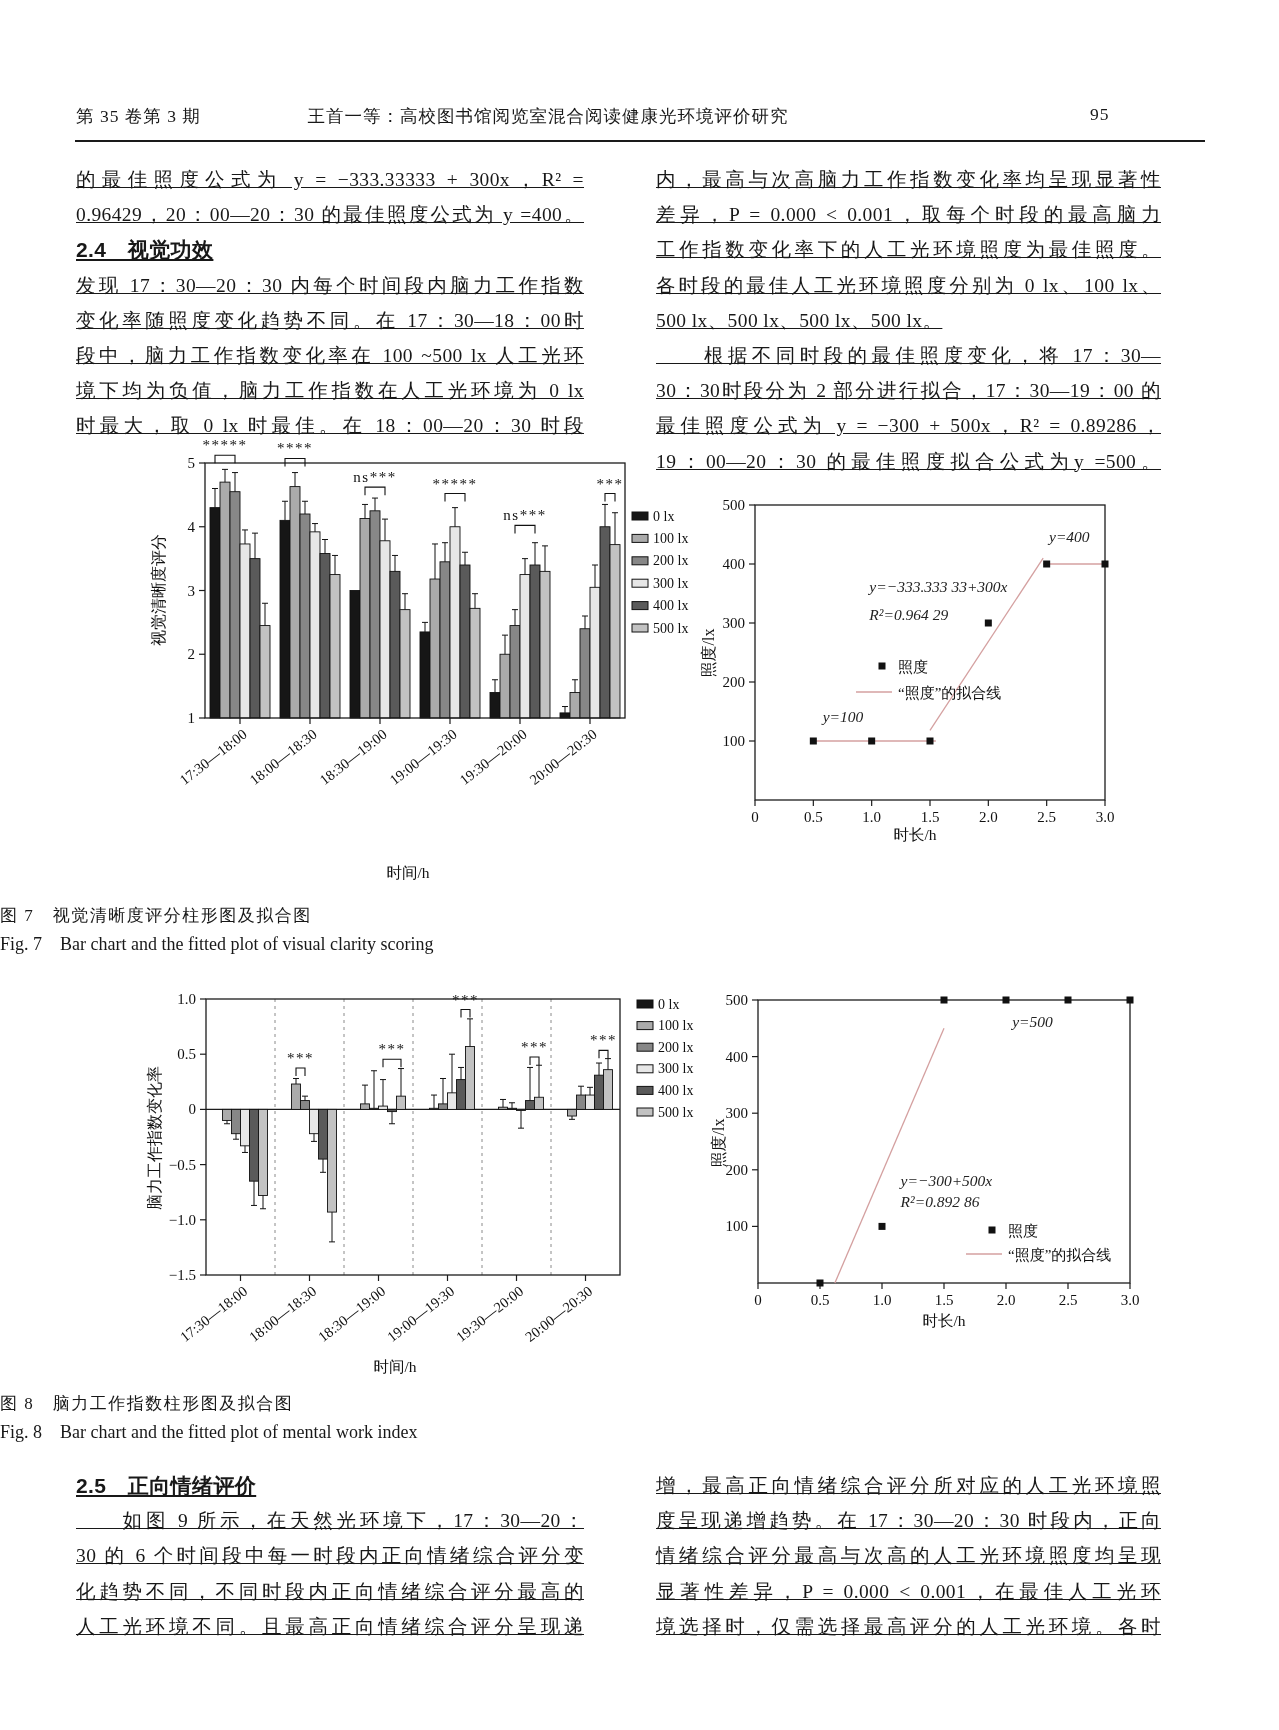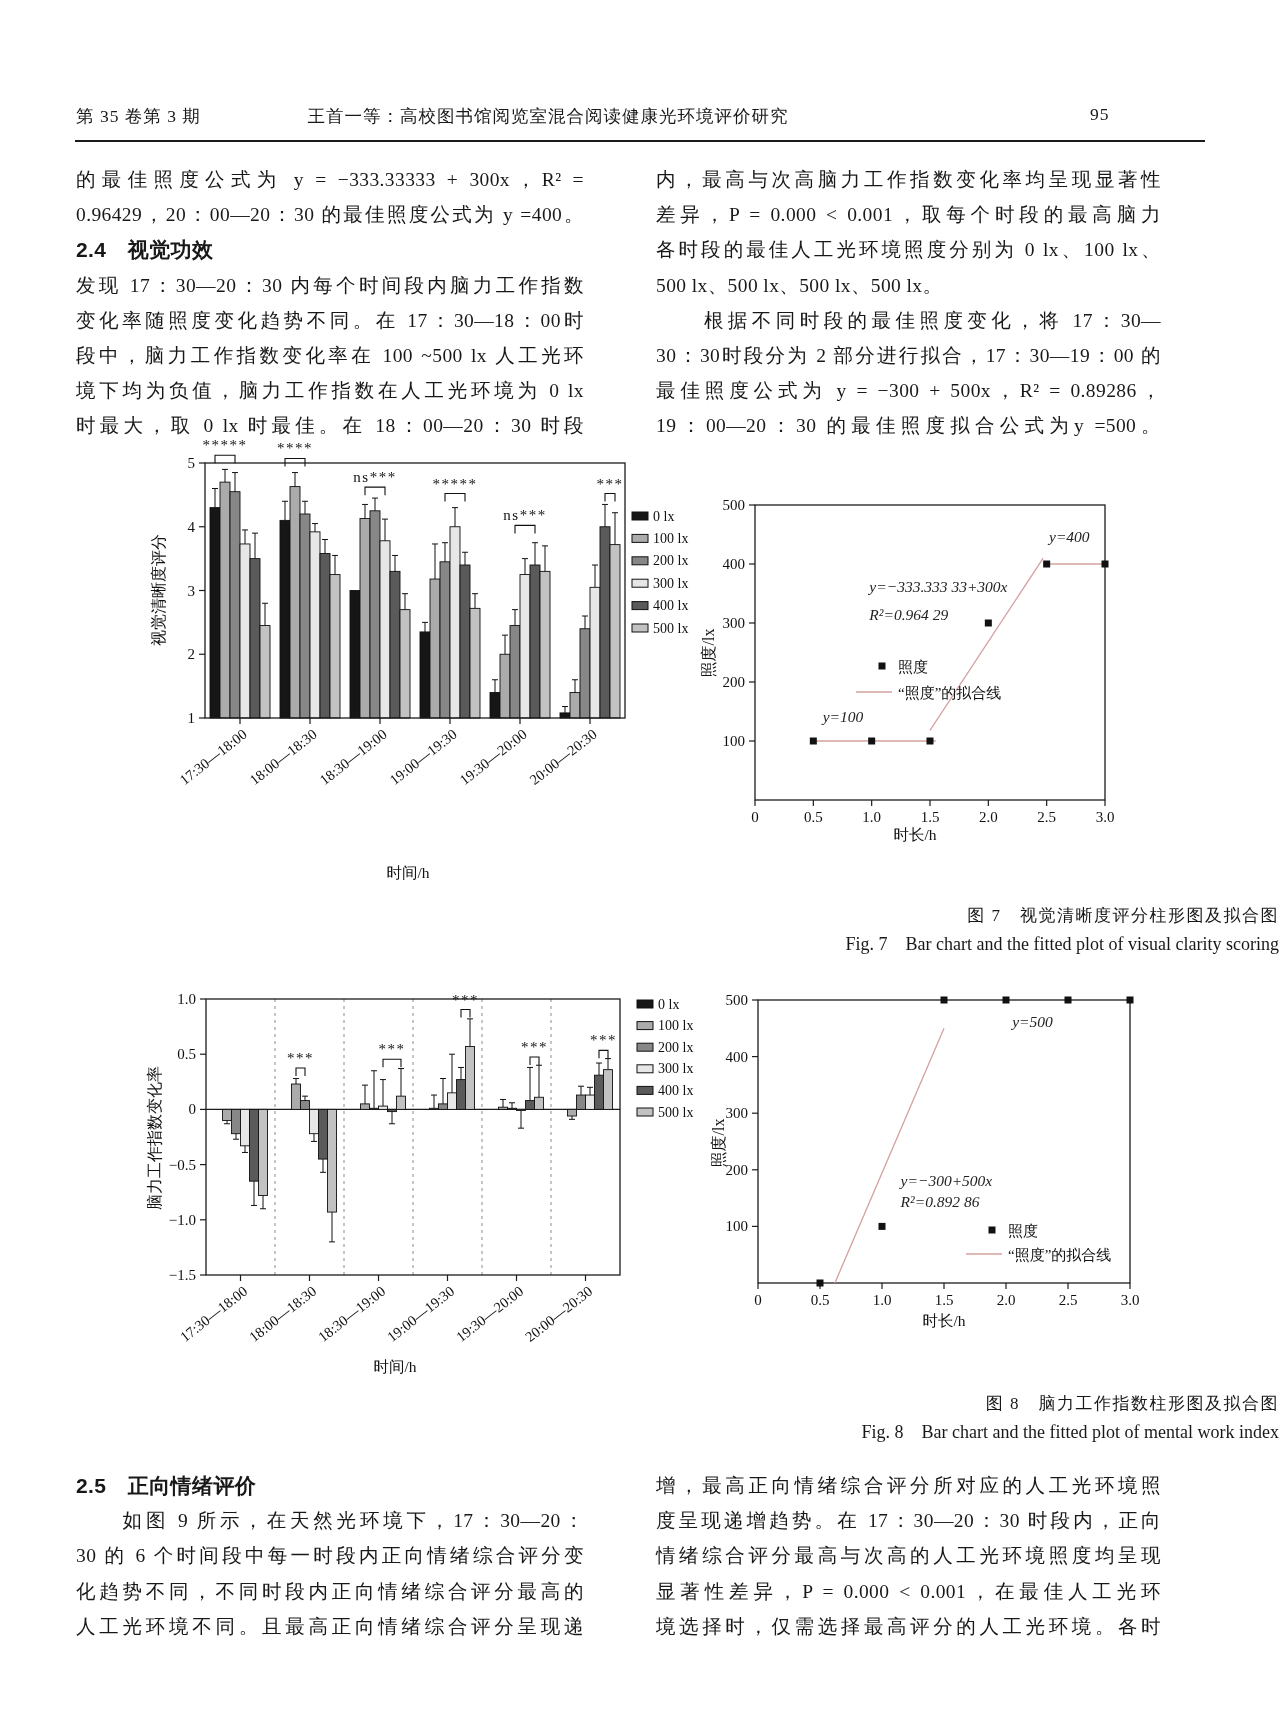--- a/index.html
+++ b/index.html
@@ -2,25 +2,25 @@
 <html><head>
 <meta charset="utf-8">
 <style>
   html,body{margin:0;padding:0;}
   body{
     position:relative;width:1279px;height:1730px;background:#ffffff;
     font-family:"Liberation Serif","DejaVu Serif",serif;color:#181818;overflow:hidden;
   }
   .hdr{position:absolute;font-size:17.5px;letter-spacing:1px;}
   .rule{position:absolute;left:75px;top:140px;width:1130px;height:2px;background:#1a1a1a;}
-  .tcol{position:absolute;font-size:19.5px;line-height:35.2px;letter-spacing:0.4px;}
+  .tcol{position:absolute;font-size:19.5px;line-height:35.2px;letter-spacing:0.4px;text-decoration:underline;}
   .tline{text-align:justify;text-align-last:justify;}
   .tline.noj{text-align-last:left;}
   .tline.thead{font-family:"Liberation Sans","DejaVu Sans",sans-serif;font-weight:700;font-size:21px;text-align-last:left;}
-  .cap{position:absolute;left:0;width:100%;text-align:right;}
+  .cap{position:absolute;left:0;width:100%;text-align:left;}
   .capzh{font-size:17px;letter-spacing:1.5px;}
   .capen{font-size:18px;}
   .chart{position:absolute;}
 </style>
 </head>
 <body>
 
 <div class="hdr" style="left:76px;top:104px">第 35 卷第 3 期</div>
 <div class="hdr" style="left:0;width:1096px;text-align:center;top:104px">王首一等：高校图书馆阅览室混合阅读健康光环境评价研究</div>
 <div class="hdr" style="left:1090px;top:104px">95</div>
@@ -32,20 +32,21 @@
     <div class="tline thead noj">2.4　视觉功效</div>
     <div class="tline">发现 17：30—20：30 内每个时间段内脑力工作指数</div>
     <div class="tline">变化率随照度变化趋势不同。在 17：30—18：00时</div>
     <div class="tline">段中，脑力工作指数变化率在 100 ~500 lx 人工光环</div>
     <div class="tline">境下均为负值，脑力工作指数在人工光环境为 0 lx</div>
     <div class="tline">时最大，取 0 lx 时最佳。在 18：00—20：30 时段</div>
   </div>
 <div class="tcol" style="left:656px;top:162px;width:505px">
     <div class="tline">内，最高与次高脑力工作指数变化率均呈现显著性</div>
     <div class="tline">差异，P = 0.000 &lt; 0.001，取每个时段的最高脑力</div>
+    <div class="tline">工作指数变化率下的人工光环境照度为最佳照度。</div>
     <div class="tline">各时段的最佳人工光环境照度分别为 0 lx、100 lx、</div>
     <div class="tline noj">500 lx、500 lx、500 lx、500 lx。</div>
     <div class="tline">　　根据不同时段的最佳照度变化，将 17：30—</div>
     <div class="tline">30：30时段分为 2 部分进行拟合，17：30—19：00 的</div>
     <div class="tline">最佳照度公式为 y = −300 + 500x，R² = 0.89286，</div>
     <div class="tline">19：00—20：30 的最佳照度拟合公式为y =500。</div>
   </div>
 
 <div class="chart" style="left:140px;top:448px"><svg width="555" height="470" style="overflow: visible;">
       <rect x="70" y="59.625" width="10" height="210.375" fill="#161616" stroke="#111" stroke-width="0.9"></rect>

